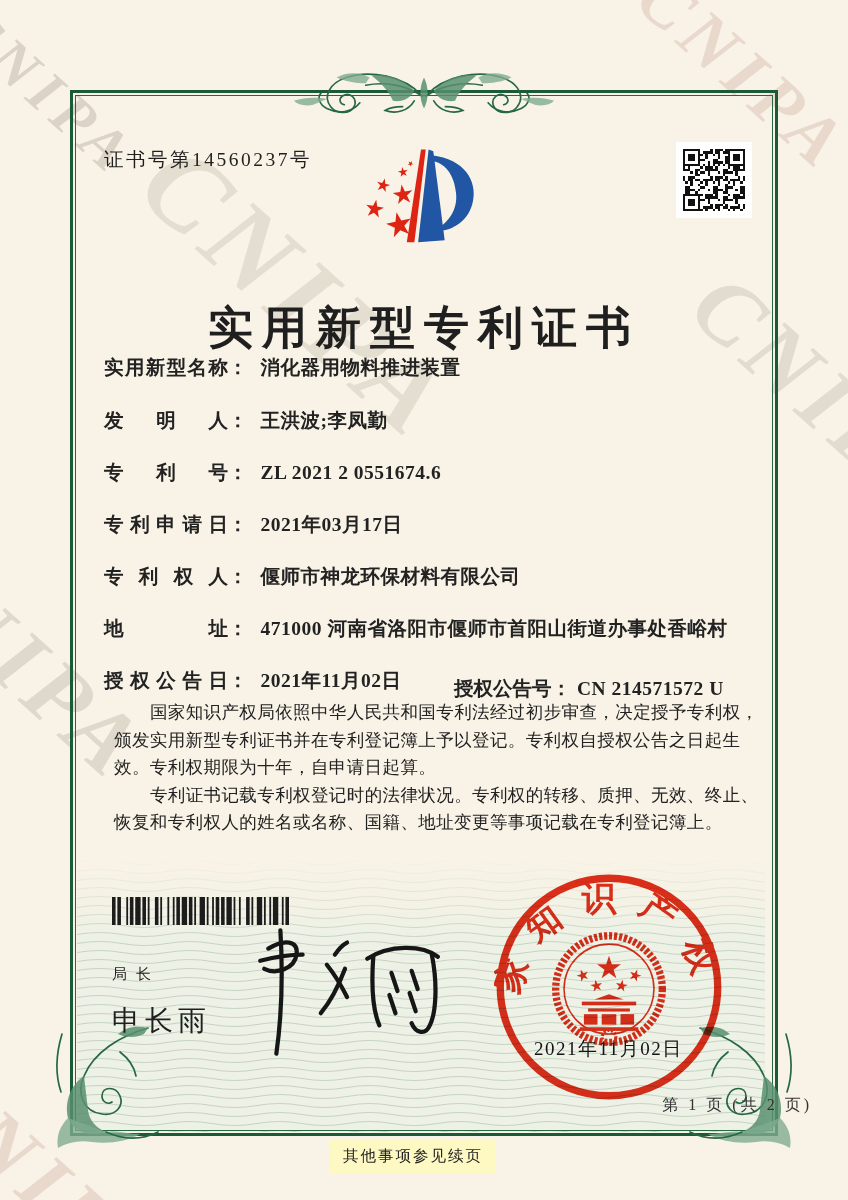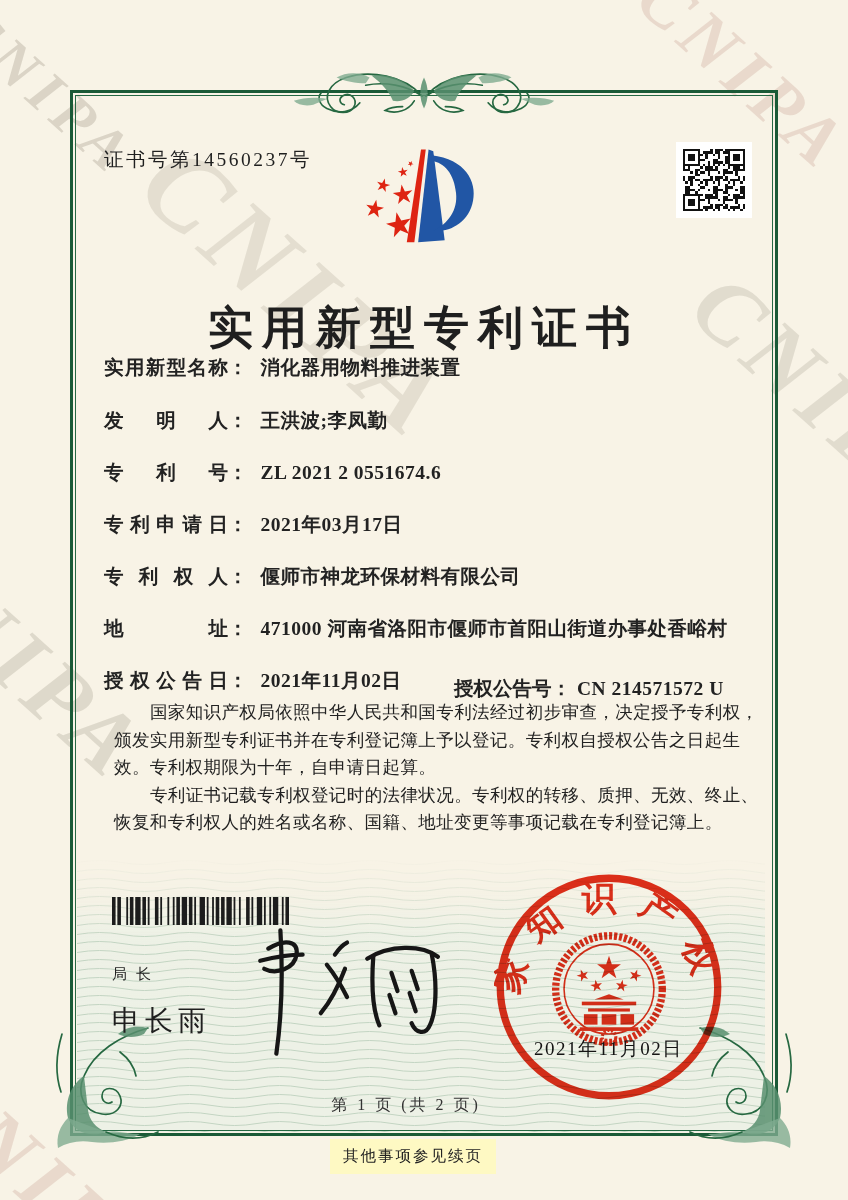--- a/index.html
+++ b/index.html
@@ -58,21 +58,21 @@
 
   .barcode{position:absolute;left:112px;top:897px;z-index:4;}
   .officer-title{left:112px;top:965px;font-size:15px;letter-spacing:9px;}
   .officer-name{left:112px;top:1002px;font-size:28px;letter-spacing:5px;}
   .signature{position:absolute;left:238px;top:924px;z-index:4;}
   .signature path{stroke:#161616;stroke-width:4.2;fill:none;stroke-linecap:round;stroke-linejoin:round;}
 
   .seal{position:absolute;left:494px;top:872px;z-index:5;mix-blend-mode:multiply;opacity:.95;}
   .seal-date{left:534px;top:1036px;font-size:19px;letter-spacing:1.5px;color:#141414;z-index:6;}
 
-  .page-footer{left:0;top:1095px;width:812px;text-align:center;font-size:16px;letter-spacing:3px;color:#333;}
+  .page-footer{left:0;top:1095px;width:812px;text-align:right;font-size:16px;letter-spacing:3px;color:#333;}
   .note-box{position:absolute;left:330px;top:1139px;background:#fef9c3;padding:7px 13px;
     font-size:15.5px;letter-spacing:2px;color:#222;z-index:4;}
 </style>
 </head>
 <body>
 
 <div class="page">
 
   <div class="wm wm1">CNIPA</div>
   <div class="wm wm2">CNIPA</div>

